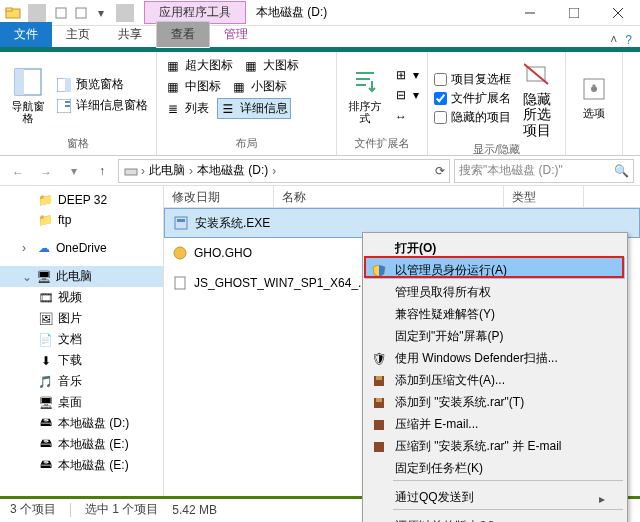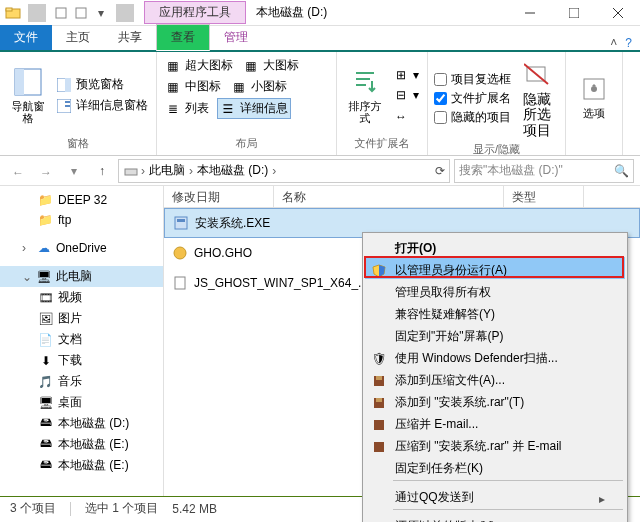--- a/index.html
+++ b/index.html
@@ -7,24 +7,24 @@
 
 .titlebar { height: 26px; display: flex; align-items: center; border-bottom: 1px solid #e0e0e0; }
 .titlebar .qat { display: flex; gap: 2px; padding: 0 4px; align-items: center; }
 .titlebar .qat span { width: 18px; height: 18px; display: flex; align-items: center; justify-content: center; color: #555; }
 .titlebar .sep { width: 1px; height: 16px; background: #ccc; margin: 0 4px; }
 .titlebar .contextual { background: #f3d9f3; border: 1px solid #d080d0; padding: 2px 14px; margin-left: 2px; color: #333; }
 .titlebar .title { margin-left: 10px; color: #000; }
 .titlebar .winbtns { margin-left: auto; display: flex; }
 .titlebar .winbtns div { width: 44px; height: 26px; display: flex; align-items: center; justify-content: center; color: #333; }
 
-.tabs { height: 26px; display: flex; align-items: flex-end; border-bottom: 2px solid #0f766e; background: #fff; }
+.tabs { height: 26px; display: flex; align-items: flex-end; border-bottom: 5px solid #0f766e; background: #fff; }
 .tabs .tab { padding: 4px 14px; color: #333; }
 .tabs .tab.file { background: #1979ca; color: #fff; }
-.tabs .tab.active { border: 1px solid #ccc; border-bottom: 1px solid #fff; margin-bottom: -1px; background: #22c55e; }
+.tabs .tab.active { border: 1px solid #ccc; border-bottom: 1px solid #fff; margin-bottom: -1px; background: #a3a3a3; }
 .tabs .tab.mgmt { color: #9a3a9a; }
 .tabs .help { margin-left: auto; display: flex; gap: 8px; padding-right: 8px; color: #555; }
 
 .ribbon { height: 104px; border-bottom: 1px solid #ccc; display: flex; background: #fff; }
 .ribbon .group { border-right: 1px solid #e0e0e0; padding: 4px 6px; display: flex; flex-direction: column; }
 .ribbon .group .body { flex: 1; display: flex; gap: 4px; }
 .ribbon .group .label { text-align: center; color: #666; font-size: 11px; margin-top: 2px; }
 .bigbtn { width: 44px; display: flex; flex-direction: column; align-items: center; justify-content: center; gap: 2px; padding: 2px; }
 .bigbtn .ic { width: 32px; height: 32px; display: flex; align-items: center; justify-content: center; }
 .bigbtn .tx { font-size: 11px; text-align: center; line-height: 1.1; }
@@ -58,21 +58,21 @@
 .list .row.sel { background: #cde6f7; border: 1px solid #7aa7d8; }
 
 .ctxmenu { position: absolute; left: 362px; top: 232px; width: 266px; background: #f0f0f0; border: 1px solid #a0a0a0; box-shadow: 2px 2px 4px rgba(0,0,0,.25); padding: 2px; }
 .ctxmenu .mi { display: flex; align-items: flex-end; height: 22px; padding: 0 20px 0 30px; position: relative; }
 .ctxmenu .mi .mic { position: absolute; left: 6px; width: 16px; height: 16px; display: flex; align-items: center; justify-content: center; }
 .ctxmenu .mi .arrow { margin-left: auto; color: #555; }
 .ctxmenu .mi.hl { background: #90c8f6; }
 .ctxmenu .msep { height: 1px; background: #c0c0c0; margin: 3px 2px 3px 28px; }
 .redbox { position: absolute; border: 2px solid #e02020; pointer-events: none; }
 
-.status { height: 24px; border-top: 1px solid #4d7c0f; display: flex; align-items: center; gap: 14px; padding: 0 10px; color: #444; }
+.status { height: 24px; border-top: 3px solid #4d7c0f; display: flex; align-items: center; gap: 14px; padding: 0 10px; color: #444; }
 .status .sepv { width: 1px; height: 14px; background: #ccc; }
 
 svg { display: block; }
 </style>
 </head>
 <body>
 
 <div class="titlebar">
   <div class="qat">
     <span>

